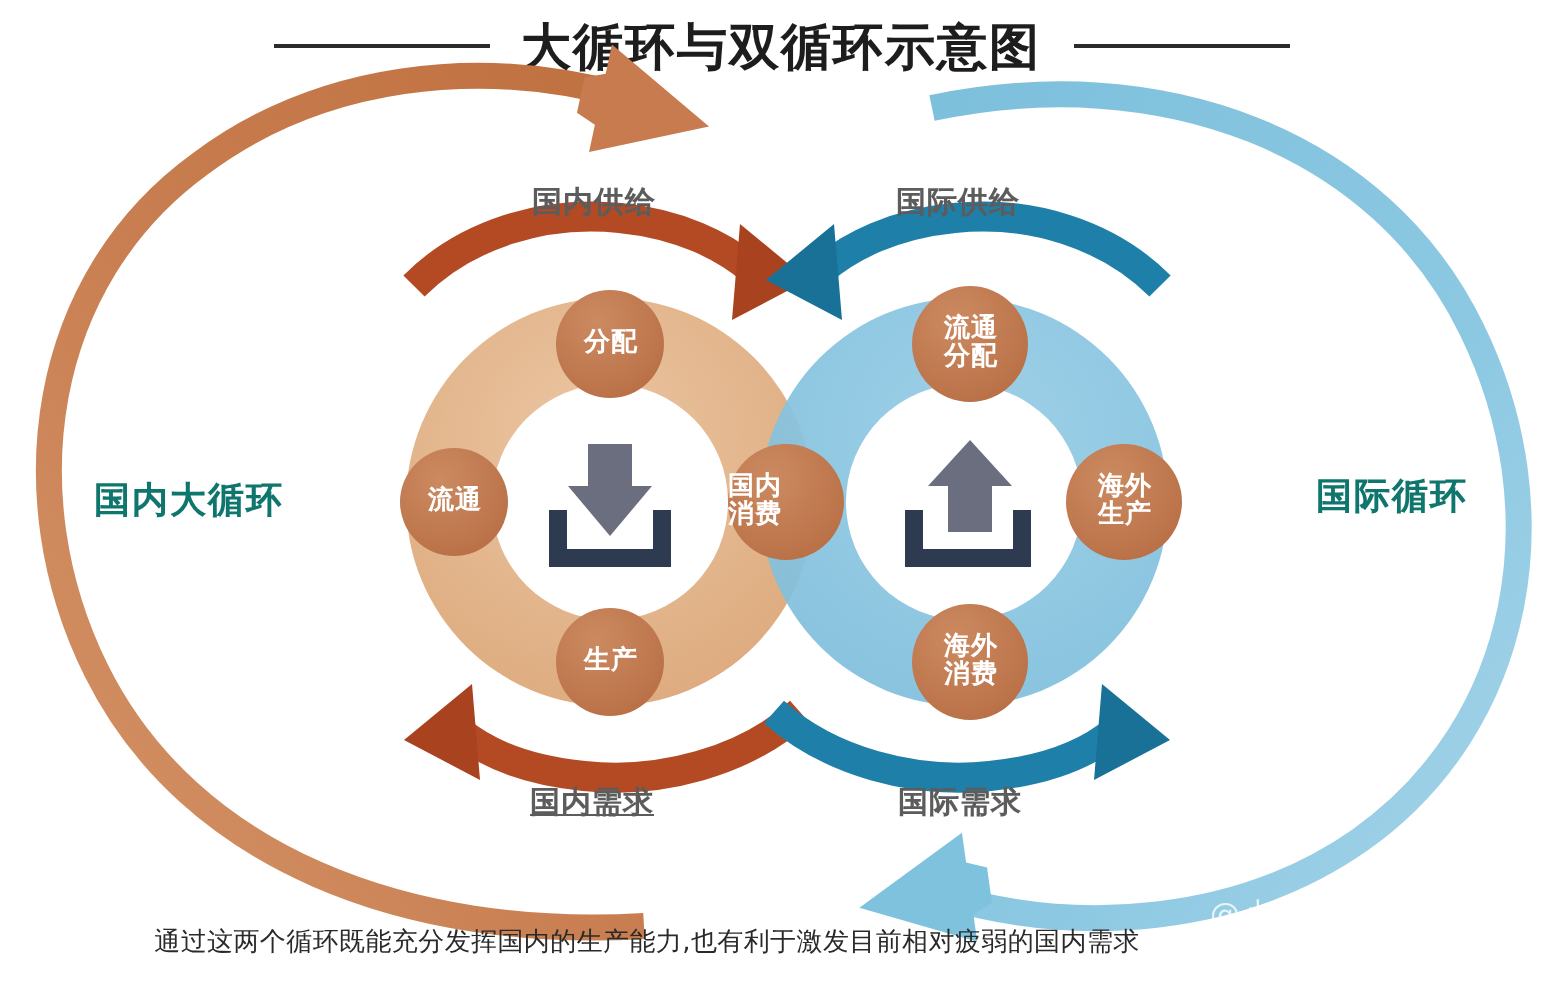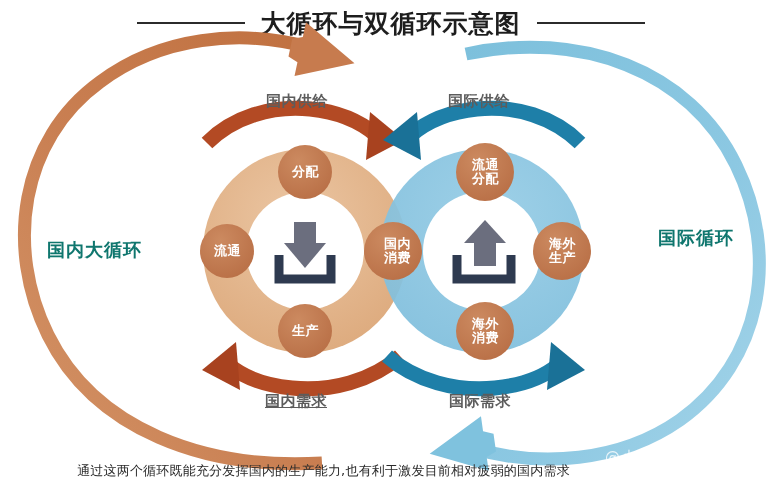--- a/index.html
+++ b/index.html
@@ -207,32 +207,32 @@
   </g>
 
   <g>
     <rect x="474" y="240" width="22" height="26" fill="#6B6E7E"></rect>
     <polygon points="464,243 506,243 485,220" fill="#6B6E7E"></polygon>
     <path d="M 457 255 L 457 279 L 511 279 L 511 255" fill="none" stroke="#2E3A50" stroke-width="9" stroke-linejoin="miter"></path>
   </g>
 </svg>
 
 <div class="lbl side-label" style="left:47px; top:238px;">国内大循环</div>
-<div class="lbl side-label" style="left:658px; top:226px;text-align:right;">国际循环</div>
+<div class="lbl side-label" style="left:658px; top:236px;text-align:right;">国际循环</div>
 
 <div class="lbl flow-label" style="left:266px; top:92px;">国内供给</div>
 <div class="lbl flow-label" style="left:448px; top:92px;">国际供给</div>
 <div class="lbl flow-label" style="left:265px; top:392px;text-decoration:underline;">国内需求</div>
 <div class="lbl flow-label" style="left:449px; top:392px;">国际需求</div>
 
 <div class="lbl bubble-label" style="left:292px; top:165px;">分配</div>
 <div class="lbl bubble-label" style="left:214px; top:244px;">流通</div>
 <div class="lbl bubble-label" style="left:292px; top:324px;">生产</div>
 
-<div class="lbl bubble-label" style="left:384px; top:237px;">
+<div class="lbl bubble-label" style="left:364px; top:237px;">
   <div>国内</div>
   <div>消费</div>
 </div>
 
 <div class="lbl bubble-label" style="left:472px; top:158px;">
   <div>流通</div>
   <div>分配</div>
 </div>
 <div class="lbl bubble-label" style="left:549px; top:237px;">
   <div>海外</div>

